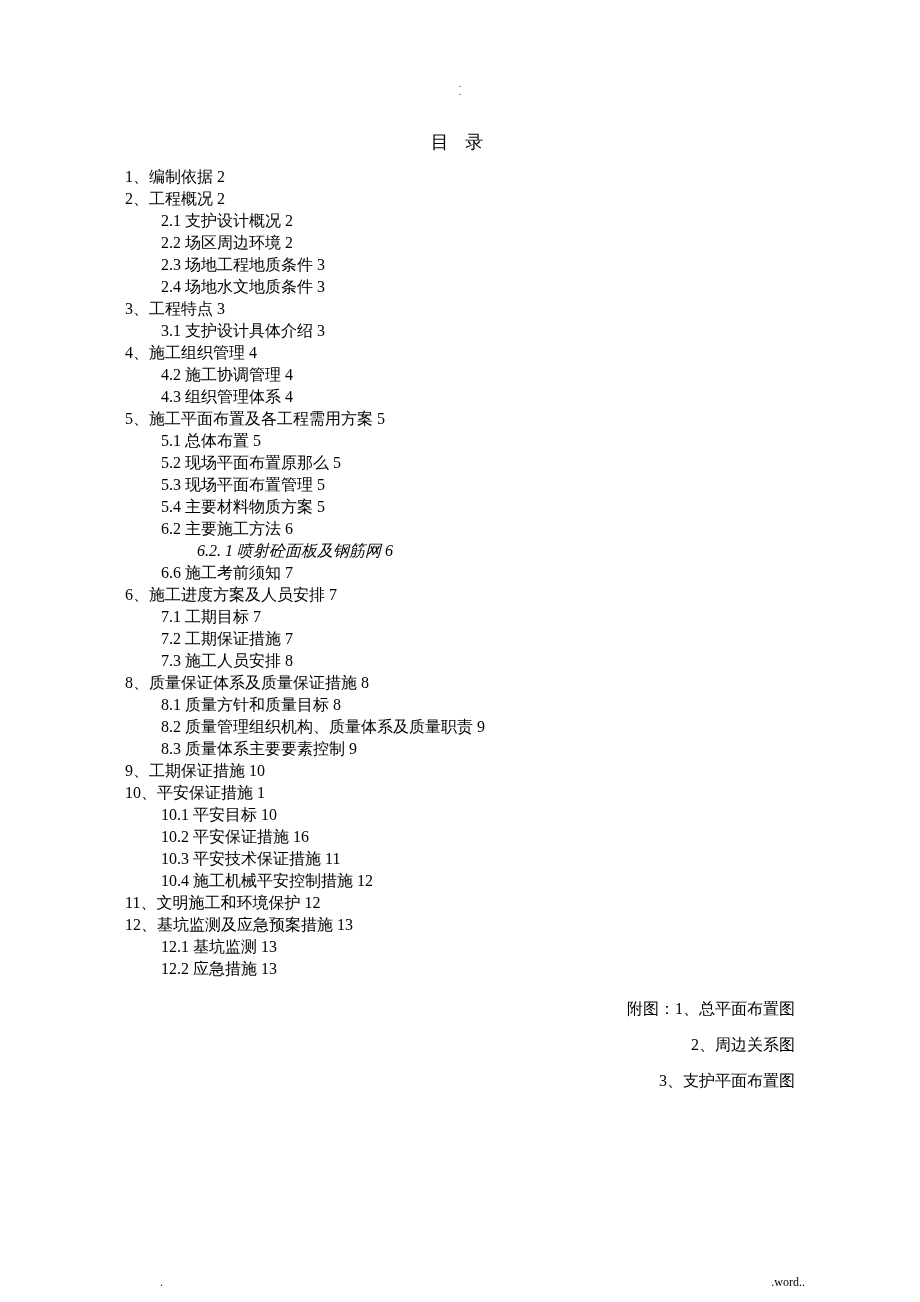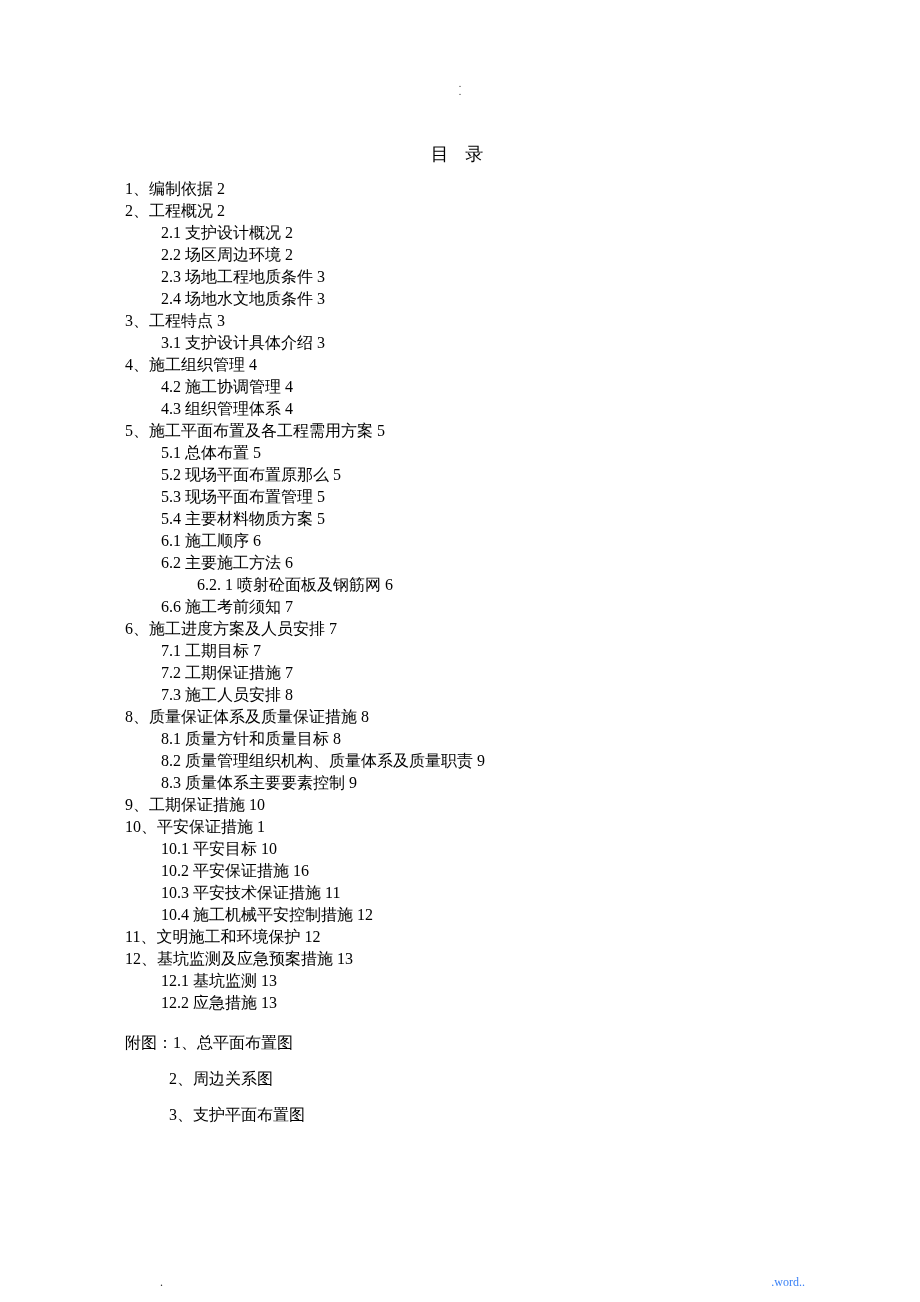--- a/index.html
+++ b/index.html
@@ -24,49 +24,49 @@
     }
     .page {
       padding: 130px 125px 0 125px;
     }
     .title {
       text-align: center;
       font-size: 18px;
       letter-spacing: 6px;
       font-weight: normal;
       margin-bottom: 12px;
-      margin-top: 12px;
     }
     .toc { }
     .toc-line {
       line-height: 22px;
       white-space: nowrap;
     }
     .lvl1 { margin-left: 0; }
     .lvl2 { margin-left: 36px; }
-    .lvl3 { margin-left: 72px; }
+    .lvl3 { margin-left: 72px; font-style: italic; }
     .appendix-block { margin-top: 18px; }
     .appendix-line {
       line-height: 22px;
       margin-bottom: 14px;
+      text-align: right;
     }
     .appendix-indent { margin-left: 44px; }
     .footer-left {
       position: absolute;
       bottom: 12px;
       left: 160px;
       font-size: 12px;
       color: #333;
     }
     .footer-right {
       position: absolute;
       bottom: 12px;
       right: 115px;
       font-size: 12px;
-      color: #3b82f6;
+      color: #000000;
     }
   </style>
 </head>
 <body>
 
 <div class="header-dots">
   <span>.</span><br><span>.</span>
 </div>
 
 <div class="page">
@@ -82,21 +82,20 @@
       <div class="toc-line lvl1">3、工程特点 3</div>
       <div class="toc-line lvl2">3.1 支护设计具体介绍 3</div>
       <div class="toc-line lvl1">4、施工组织管理 4</div>
       <div class="toc-line lvl2">4.2 施工协调管理 4</div>
       <div class="toc-line lvl2">4.3 组织管理体系 4</div>
       <div class="toc-line lvl1">5、施工平面布置及各工程需用方案 5</div>
       <div class="toc-line lvl2">5.1 总体布置 5</div>
       <div class="toc-line lvl2">5.2 现场平面布置原那么 5</div>
       <div class="toc-line lvl2">5.3 现场平面布置管理 5</div>
       <div class="toc-line lvl2">5.4 主要材料物质方案 5</div>
-      <div class="toc-line lvl2">6.1 施工顺序 6</div>
       <div class="toc-line lvl2">6.2 主要施工方法 6</div>
       <div class="toc-line lvl3">6.2. 1 喷射砼面板及钢筋网 6</div>
       <div class="toc-line lvl2">6.6 施工考前须知 7</div>
       <div class="toc-line lvl1">6、施工进度方案及人员安排 7</div>
       <div class="toc-line lvl2">7.1 工期目标 7</div>
       <div class="toc-line lvl2">7.2 工期保证措施 7</div>
       <div class="toc-line lvl2">7.3 施工人员安排 8</div>
       <div class="toc-line lvl1">8、质量保证体系及质量保证措施 8</div>
       <div class="toc-line lvl2">8.1 质量方针和质量目标 8</div>
       <div class="toc-line lvl2">8.2 质量管理组织机构、质量体系及质量职责 9</div>

